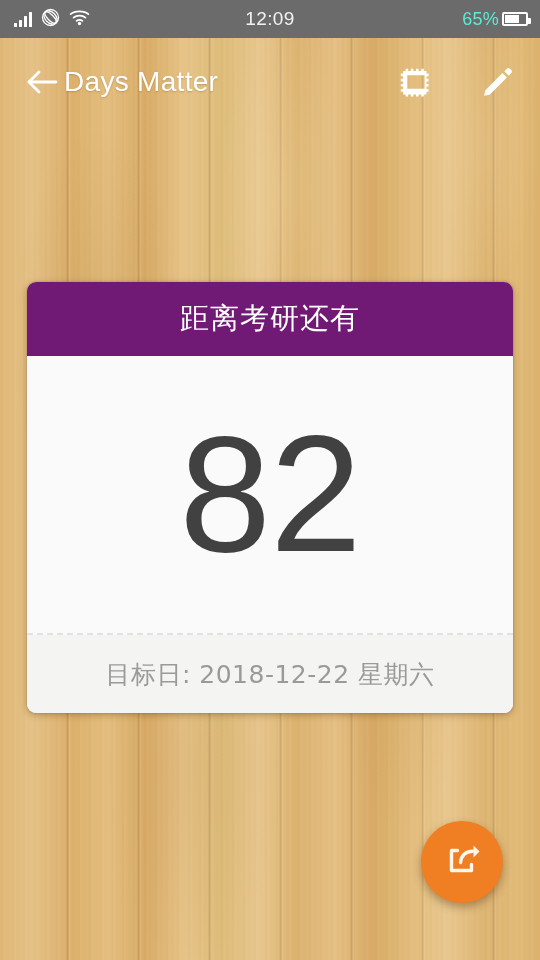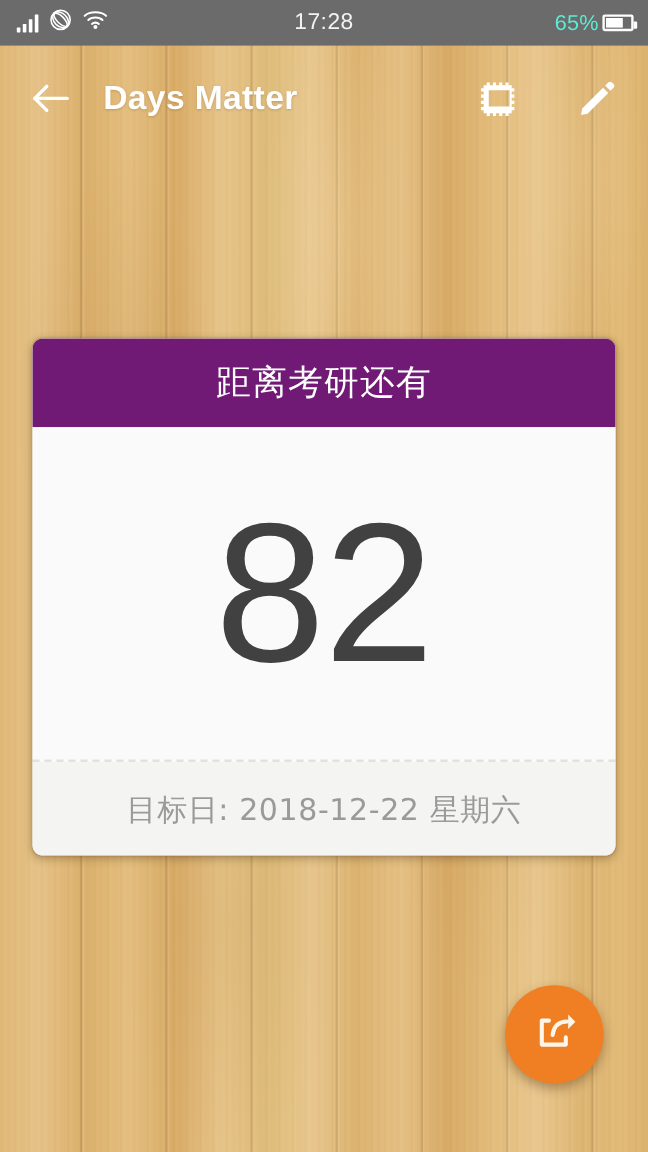--- a/index.html
+++ b/index.html
@@ -84,22 +84,22 @@
     width:55%; background:#fff;
   }
 
   
   #appbar {
     position:absolute; top:38px; left:0; width:540px; height:88px;
     display:flex; align-items:center; padding:0 20px;
   }
   #back-btn { width:44px; height:44px; display:flex; align-items:center; justify-content:center; }
   #appbar-title {
-    color:#ffffff; font-size:28px; font-weight:700;
-    margin-left:22px; letter-spacing:0.3px;
+    color:#ffffff; font-size:28px; font-weight:400;
+    letter-spacing:0.3px;
     text-shadow:0 1px 2px rgba(90,60,20,0.25);
   }
   .bar-actions { margin-left:auto; display:flex; align-items:center; gap:38px; }
   .bar-actions > div { width:44px; height:44px; display:flex; align-items:center; justify-content:center; }
 
   
   #card {
     position:absolute; left:27px; top:282px; width:486px; height:431px;
     border-radius:9px; overflow:hidden;
     background:#fafafa;
@@ -175,21 +175,21 @@
           <g fill="none" stroke="#ffffff" stroke-width="1.7" stroke-linecap="round">
             <path d="M1.6 5.2 C 5.6 1.3, 15.4 1.3, 19.4 5.2"></path>
             <path d="M4.6 8.6 C 7.4 5.9, 13.6 5.9, 16.4 8.6"></path>
             <path d="M7.6 11.9 C 9.1 10.5, 11.9 10.5, 13.4 11.9"></path>
           </g>
           <circle cx="10.5" cy="14.5" r="1.7" fill="#ffffff"></circle>
         </svg>
       </span>
     </div>
 
-    <div id="sb-time">17:28</div>
+    <div id="sb-time">12:09</div>
 
     <div class="sb-right">
       <span id="sb-batt-text">65%</span>
       <span class="batt">
         <span class="batt-fill" style="width: 65%;"></span>
       </span>
     </div>
   </div>
 
   <div id="appbar">

